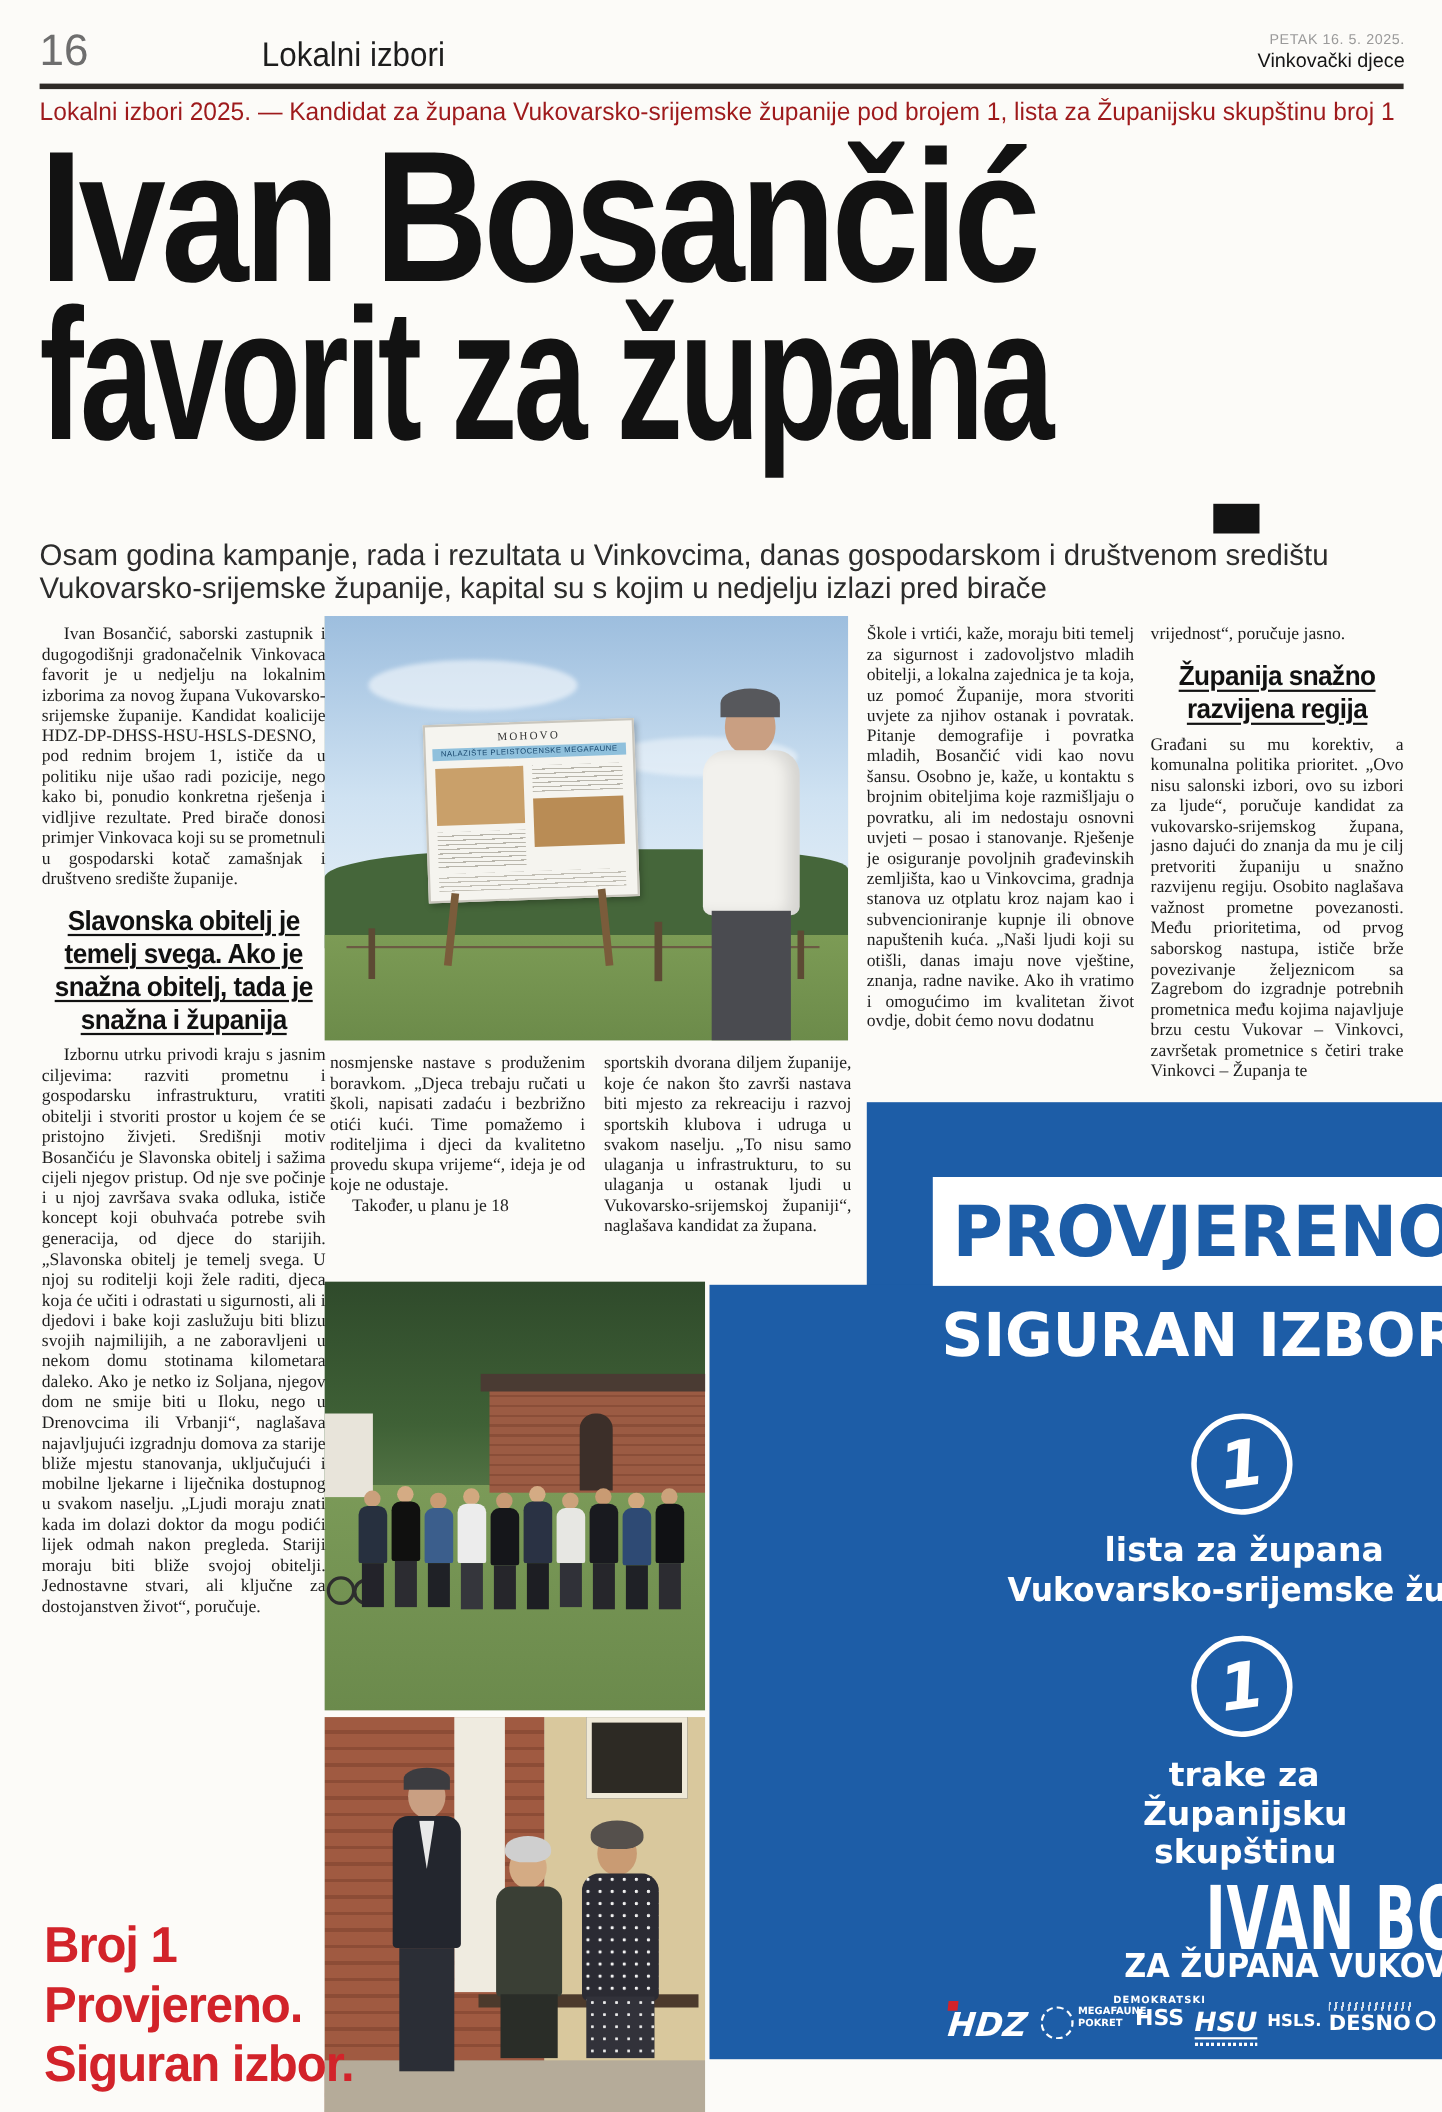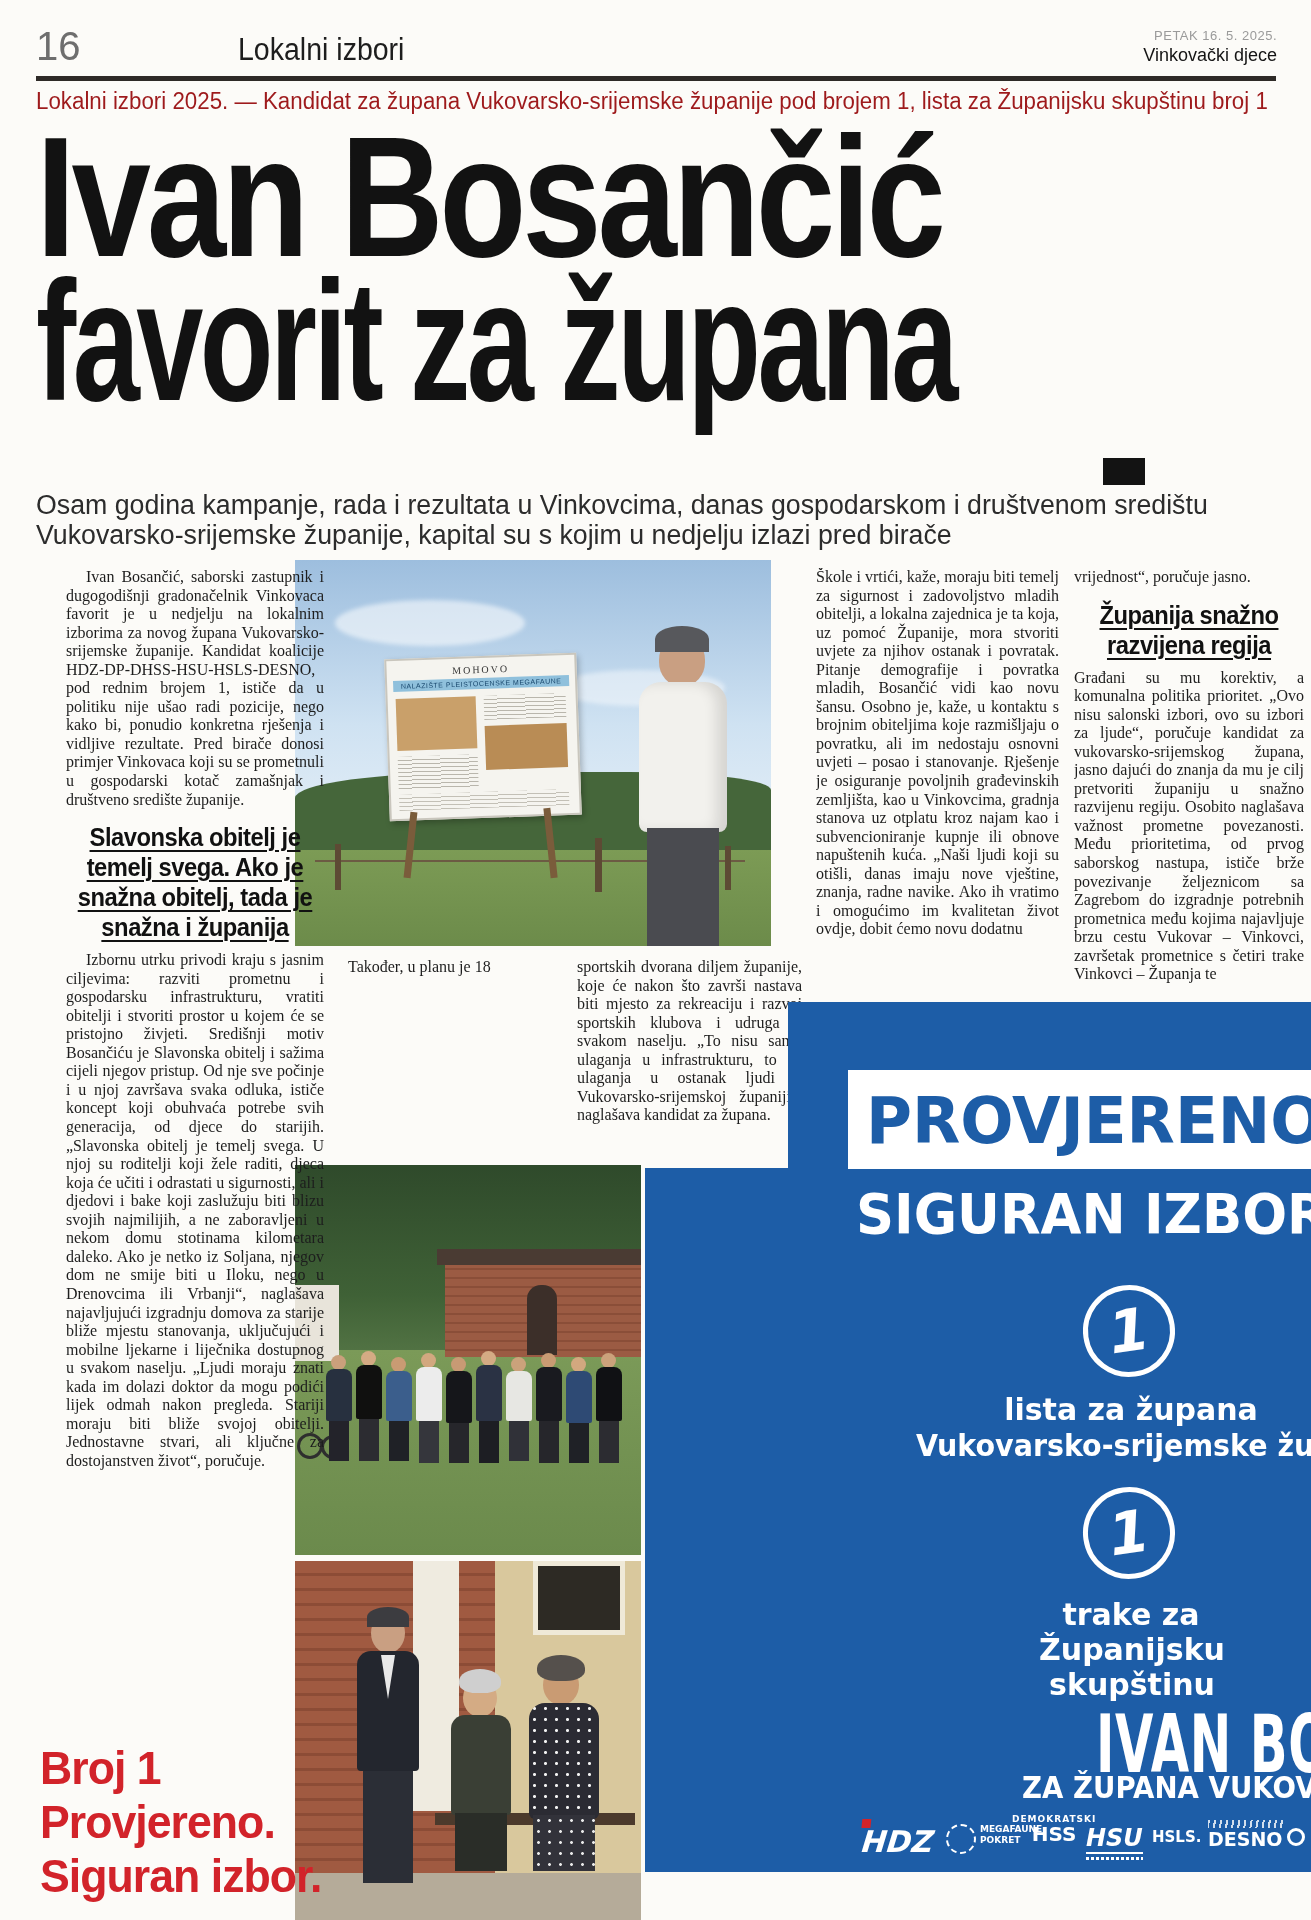--- a/index.html
+++ b/index.html
@@ -21,21 +21,21 @@
           white-space:nowrap;transform:scaleX(.97);transform-origin:left top;}
   .hline{left:36px;font-family:"Liberation Sans",sans-serif;font-weight:bold;color:#121212;
          white-space:nowrap;letter-spacing:-5px;transform-origin:left top;line-height:1;}
   .hl1{top:112px;font-size:170px;transform:scaleX(.84);}
   .hl2{top:256px;font-size:170px;transform:scaleX(.71);}
   .hmark{left:1103px;top:458px;width:42px;height:27px;background:#131313;}
   .lede{left:36px;top:490px;width:1255px;font-family:"Liberation Sans",sans-serif;font-size:27px;
         line-height:1.12;color:#2c2c2c;transform:scaleX(.99);transform-origin:left top;}
 
   
-  .bc{position:absolute;text-align:justify;font-size:16px;line-height:1.16;overflow:hidden;color:#1d1d1d;margin-left:28px;}
+  .bc{position:absolute;text-align:justify;font-size:16px;line-height:1.16;overflow:hidden;color:#1d1d1d;}
   .bc p{margin:0;text-indent:20px;}
   .bc p.np{text-indent:0;}
   .xhead{font-family:"Liberation Sans",sans-serif;font-weight:bold;font-size:25px;line-height:1.2;
          text-align:center;color:#111;text-decoration:underline;text-decoration-thickness:2px;
          text-underline-offset:4px;margin:13px 0 9px;transform:scaleX(.95);letter-spacing:-.5px;}
 
   
   .redcall{left:40px;top:1742px;font-family:"Liberation Sans",sans-serif;font-weight:bold;font-size:46px;
            line-height:1.17;color:#d2232a;letter-spacing:-1px;transform:scaleX(.97);transform-origin:left top;}
 
@@ -180,20 +180,21 @@
     </div>
   </div>
 
   <div class="bc" style="left:38px;top:568px;width:258px;height:1170px;">
     <p>Ivan Bosančić, saborski zastupnik i dugogodišnji gradonačelnik Vinkovaca favorit je u nedjelju na lokalnim izborima za novog župana Vukovarsko-srijemske županije. Kandidat koalicije HDZ-DP-DHSS-HSU-HSLS-DESNO, pod rednim brojem 1, ističe da u politiku nije ušao radi pozicije, nego kako bi, ponudio konkretna rješenja i vidljive rezultate. Pred birače donosi primjer Vinkovaca koji su se prometnuli u gospodarski kotač zamašnjak i društveno središte županije.</p>
     <div class="xhead">Slavonska obitelj je temelj svega. Ako je snažna obitelj, tada je snažna i županija</div>
     <p>Izbornu utrku privodi kraju s jasnim ciljevima: razviti prometnu i gospodarsku infrastrukturu, vratiti obitelji i stvoriti prostor u kojem će se pristojno živjeti. Središnji motiv Bosančiću je Slavonska obitelj i sažima cijeli njegov pristup. Od nje sve počinje i u njoj završava svaka odluka, ističe koncept koji obuhvaća potrebe svih generacija, od djece do starijih. „Slavonska obitelj je temelj svega. U njoj su roditelji koji žele raditi, djeca koja će učiti i odrastati u sigurnosti, ali i djedovi i bake koji zaslužuju biti blizu svojih najmilijih, a ne zaboravljeni u nekom domu stotinama kilometara daleko. Ako je netko iz Soljana, njegov dom ne smije biti u Iloku, nego u Drenovcima ili Vrbanji“, naglašava najavljujući izgradnju domova za starije bliže mjestu stanovanja, uključujući i mobilne ljekarne i liječnika dostupnog u svakom naselju. „Ljudi moraju znati kada im dolazi doktor da mogu podići lijek odmah nakon pregleda. Stariji moraju biti bliže svojoj obitelji. Jednostavne stvari, ali ključne za dostojanstven život“, poručuje.</p>
   </div>
 
   <div class="bc" style="left:300px;top:958px;width:232px;height:188px;">
+    <p class="np">nosmjenske nastave s produženim boravkom. „Djeca trebaju ručati u školi, napisati zadaću i bezbrižno otići kući. Time pomažemo i roditeljima i djeci da kvalitetno provedu skupa vrijeme“, ideja je od koje ne odustaje.</p>
     <p>Također, u planu je 18</p>
   </div>
 
   <div class="bc" style="left:549px;top:958px;width:225px;height:205px;">
     <p class="np">sportskih dvorana diljem županije, koje će nakon što završi nastava biti mjesto za rekreaciju i razvoj sportskih klubova i udruga u svakom naselju. „To nisu samo ulaganja u infrastrukturu, to su ulaganja u ostanak ljudi u Vukovarsko-srijemskoj županiji“, naglašava kandidat za župana.</p>
   </div>
 
   <div class="bc" style="left:788px;top:568px;width:243px;height:430px;">
     <p class="np">Škole i vrtići, kaže, moraju biti temelj za sigurnost i zadovoljstvo mladih obitelji, a lokalna zajednica je ta koja, uz pomoć Županije, mora stvoriti uvjete za njihov ostanak i povratak. Pitanje demografije i povratka mladih, Bosančić vidi kao novu šansu. Osobno je, kaže, u kontaktu s brojnim obiteljima koje razmišljaju o povratku, ali im nedostaju osnovni uvjeti – posao i stanovanje. Rješenje je osiguranje povoljnih građevinskih zemljišta, kao u Vinkovcima, gradnja stanova uz otplatu kroz najam kao i subvencioniranje kupnje ili obnove napuštenih kuća. „Naši ljudi koji su otišli, danas imaju nove vještine, znanja, radne navike. Ako ih vratimo i omogućimo im kvalitetan život ovdje, dobit ćemo novu dodatnu</p>
   </div>

